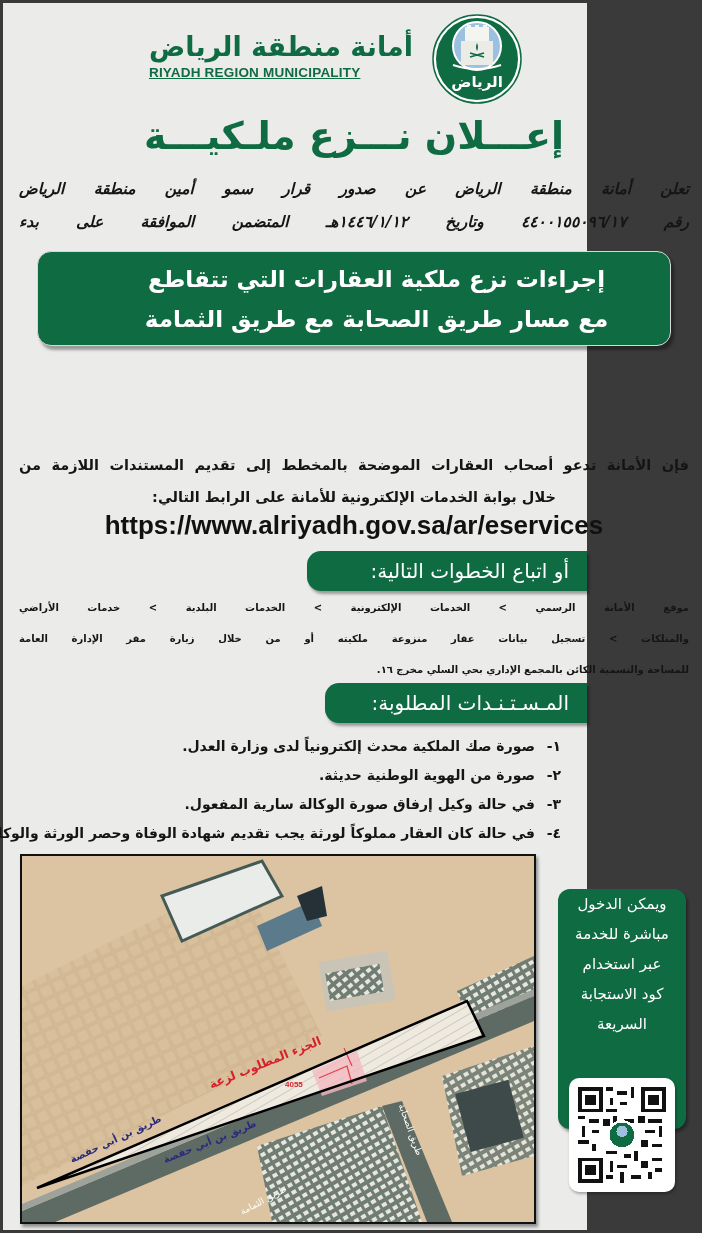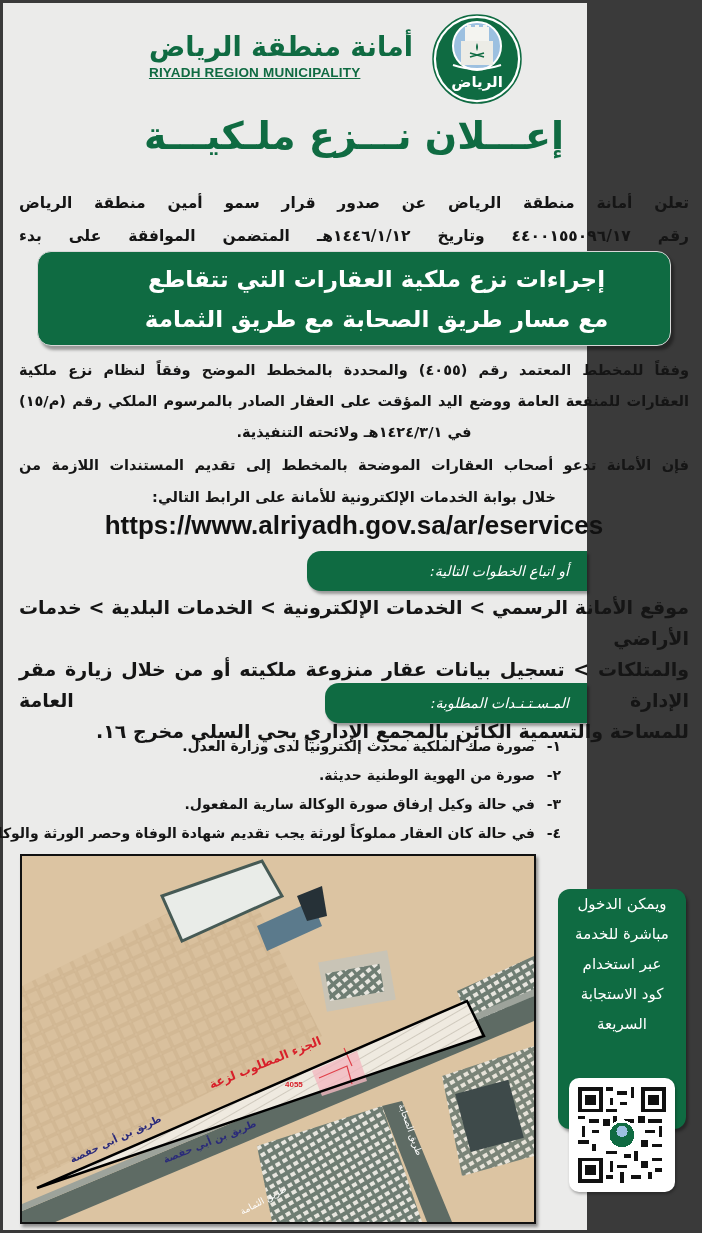--- a/index.html
+++ b/index.html
@@ -12,44 +12,44 @@
   .header { position: absolute; left: 0; top: 6px; width: 702px; height: 88px; }
   .logo-text { position: absolute; right: 292px; top: 22px; text-align: right; direction: rtl; }
   .logo-ar { font-family: "DejaVu Sans", sans-serif; font-weight: bold; color: #0f6b42; font-size: 27px; line-height: 32px; }
   .logo-en { font-family: "Liberation Sans", sans-serif; font-weight: bold; color: #0f6b42; font-size: 13.5px; letter-spacing: 0.2px; direction: ltr; text-align: left; margin-top: 2px; text-decoration: underline; }
   .emblem { position: absolute; left: 428px; top: 4px; width: 92px; height: 92px; }
 
   .title { position: absolute; left: 0; top: 108px; width: 702px; text-align: center; direction: rtl;
     font-family: "DejaVu Sans", sans-serif; font-weight: bold; font-size: 38px; color: #0f6b42; letter-spacing: 4px; line-height: 50px; }
 
   .para { position: absolute; direction: rtl; font-family: "DejaVu Sans", sans-serif; font-weight: bold; color: #151515; }
-  .intro { left: 16px; width: 670px; top: 184px; font-size: 15.5px; line-height: 33px; text-align: justify; text-align-last: justify; }
+  .intro { left: 16px; width: 670px; top: 170px; font-size: 15.5px; line-height: 33px; text-align: justify; text-align-last: justify; font-style: italic; }
 
   .green-box { position: absolute; left: 34px; top: 248px; width: 634px; height: 95px; background: #0f6b42; border-radius: 14px;
     box-shadow: 3px 4px 3px rgba(0,0,0,0.35); border: 1px solid #d8d8d8; color: #fff; text-align: center; direction: rtl;
     font-family: "DejaVu Sans", sans-serif; font-weight: bold; font-size: 23px; line-height: 40px; padding-top: 7px; padding-left: 45px; }
 
   .body2 { left: 16px; width: 670px; top: 352px; font-size: 14.5px; line-height: 31px; }
   .body2 .ln { display: block; text-align: justify; text-align-last: justify; }
   .body2 .ln.center { text-align: center; text-align-last: center; }
 
   .body3 { left: 16px; width: 670px; top: 446px; font-size: 14.5px; line-height: 32px; }
   .body3 .ln { display: block; }
   .body3 .l1 { text-align: justify; text-align-last: justify; }
   .body3 .l2 { text-align: center; }
   .url { position: absolute; left: 0; width: 702px; top: 507px; text-align: center; direction: ltr;
     font-family: "Liberation Sans", sans-serif; font-weight: bold; font-size: 26px; color: #111; }
 
   .tab { position: absolute; right: 0; height: 40px; background: #0f6b42; color: #fff; direction: rtl;
     border-radius: 14px 0 0 14px; box-shadow: 2px 3px 3px rgba(0,0,0,0.35);
-    font-family: "DejaVu Sans", sans-serif; font-size: 14px; line-height: 40px; padding-right: 18px; padding-left: 18px; font-weight: normal; font-style: italic; }
+    font-family: "DejaVu Sans", sans-serif; font-size: 20px; line-height: 40px; padding-right: 18px; padding-left: 18px; font-weight: normal; }
   .tab1 { top: 548px; width: 280px; }
   .tab2 { top: 680px; width: 262px; }
 
-  .steps { left: 16px; width: 670px; top: 589px; font-size: 19px; line-height: 31px; }
+  .steps { left: 16px; width: 670px; top: 589px; font-size: 10px; line-height: 31px; }
   .steps .ln { display: block; text-align: justify; text-align-last: justify; }
   .steps .ln.last { text-align-last: right; }
 
   .docs { right: 26px; top: 729px; font-size: 14px; line-height: 29px; width: 640px; }
   .docs li { list-style: none; display: flex; direction: rtl; }
   .docs .num { width: 26px; flex: none; }
 
   .map { position: absolute; left: 17px; top: 851px; width: 516px; height: 370px; border: 2px solid #111;
     box-shadow: 2px 3px 3px rgba(0,0,0,0.4); overflow: hidden; background: #d9c2a3; }
   .map svg { display: block; }
@@ -93,25 +93,20 @@
   <div class="para intro">
     <span style="display:block;text-align:justify;text-align-last:justify">تعلن أمانة منطقة الرياض عن صدور قرار سمو أمين منطقة الرياض</span>
     <span style="display:block;text-align:justify;text-align-last:justify">رقم ٤٤٠٠١٥٥٠٩٦/١٧ وتاريخ ١٤٤٦/١/١٢هـ المتضمن الموافقة على بدء</span>
   </div>
 
   <div class="green-box">
     <div>إجراءات نزع ملكية العقارات التي تتقاطع</div>
     <div>مع مسار طريق الصحابة مع طريق الثمامة</div>
   </div>
 
-  <div class="para body2">
-    <span class="ln">وفقاً للمخطط المعتمد رقم (٤٠٥٥) والمحددة بالمخطط الموضح وفقاً لنظام نزع ملكية</span>
-    <span class="ln">العقارات للمنفعة العامة ووضع اليد المؤقت على العقار الصادر بالمرسوم الملكي رقم (م/١٥)</span>
-    <span class="ln center">في ١٤٢٤/٣/١هـ ولائحته التنفيذية.</span>
-  </div>
 
   <div class="para body3">
     <span class="ln l1">فإن الأمانة تدعو أصحاب العقارات الموضحة بالمخطط إلى تقديم المستندات اللازمة من</span>
     <span class="ln l2">خلال بوابة الخدمات الإلكترونية للأمانة على الرابط التالي:</span>
   </div>
   <div class="url">https://www.alriyadh.gov.sa/ar/eservices</div>
 
   <div class="tab tab1">أو اتباع الخطوات التالية:</div>
   <div class="para steps">
     <span class="ln">موقع الأمانة الرسمي &gt; الخدمات الإلكترونية &gt; الخدمات البلدية &gt; خدمات الأراضي</span>

